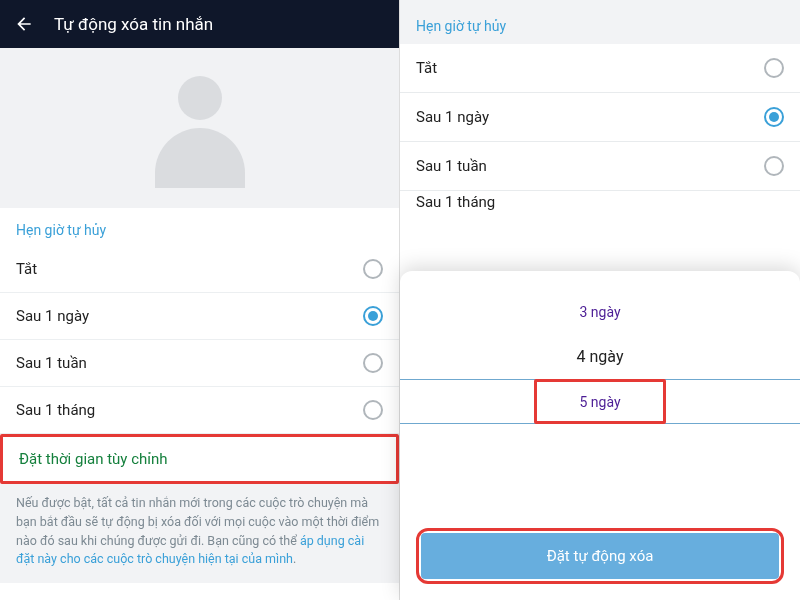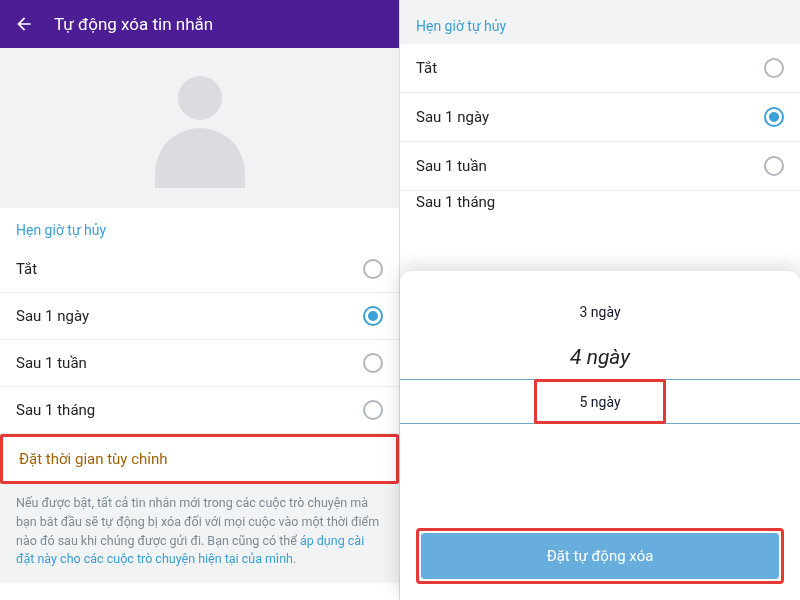--- a/index.html
+++ b/index.html
@@ -2,63 +2,63 @@
 <html><head>
 <meta charset="utf-8">
 <style>
   * { margin: 0; padding: 0; box-sizing: border-box; font-family: -apple-system, BlinkMacSystemFont, "Segoe UI", Roboto, sans-serif; }
   body { width: 800px; height: 600px; overflow: hidden; background: #fff; }
   .container { display: flex; width: 800px; height: 600px; }
   .pane { width: 400px; height: 600px; position: relative; background: #fff; border-right: 1px solid #ddd; }
   .pane:last-child { border-right: none; }
 
   
-  .header { background: #4c1d95; color: #fff; height: 48px; display: flex; align-items: center; padding: 0 14px; }
+  .header { background: #0f172a; color: #fff; height: 48px; display: flex; align-items: center; padding: 0 14px; }
   .back-arrow { width: 20px; height: 20px; display: flex; align-items: center; justify-content: center; margin-right: 20px; cursor: pointer; }
   .back-arrow svg { fill: #fff; }
   .header-title { font-size: 17px; font-weight: 400; }
 
   .avatar-zone { height: 160px; background: #f1f2f4; display: flex; align-items: center; justify-content: center; }
   .avatar { width: 100px; height: 120px; position: relative; }
   .avatar .head { width: 44px; height: 44px; background: #dadcdf; border-radius: 50%; position: absolute; top: 8px; left: 28px; }
   .avatar .body { width: 90px; height: 60px; background: #dadcdf; border-radius: 45px 45px 0 0; position: absolute; bottom: 0; left: 5px; }
 
   .section-title { color: #3aa0d8; font-size: 14px; padding: 14px 16px 8px; }
   .option-row { display: flex; align-items: center; justify-content: space-between; padding: 13px 16px; border-bottom: 1px solid #eceff1; cursor: pointer; font-size: 15px; color: #222; }
   .option-row:last-of-type { border-bottom: none; }
   .radio { width: 20px; height: 20px; border: 2px solid #b0b6bb; border-radius: 50%; position: relative; flex-shrink: 0; }
   .radio.selected { border-color: #3aa0d8; }
   .radio.selected::after { content: ""; position: absolute; top: 3px; left: 3px; width: 10px; height: 10px; background: #3aa0d8; border-radius: 50%; }
 
-  .custom-row { padding: 13px 16px; font-size: 15px; color: #a16207; cursor: pointer; }
+  .custom-row { padding: 13px 16px; font-size: 15px; color: #15803d; cursor: pointer; }
   .highlight-box { border: 3px solid #e53935; border-radius: 2px; }
 
   .footer-note { background: #f2f3f5; padding: 10px 16px 14px; font-size: 12.5px; color: #7d8a93; line-height: 1.5; }
   .footer-note .link { color: #3aa0d8; }
 
   
   .right-top { background: #f2f3f5; }
   .r-section-title { color: #3aa0d8; font-size: 14px; padding: 18px 16px 10px; }
   .r-option { display: flex; align-items: center; justify-content: space-between; padding: 14px 16px; border-bottom: 1px solid #e8ebed; font-size: 15px; color: #222; background: #fff; cursor: pointer; }
   .r-option.cut { border-bottom: none; height: 26px; overflow: hidden; padding-top: 10px; }
 
   .sheet { position: absolute; left: 0; right: 0; bottom: 0; background: #fff; border-top-left-radius: 12px; border-top-right-radius: 12px; box-shadow: 0 -4px 20px rgba(0,0,0,.15); padding: 18px 0 16px; }
   .sheet-title { font-size: 17px; font-weight: 500; color: #222; padding: 0 20px 14px; }
 
   .wheel { position: relative; height: 225px; overflow: hidden; }
   .wheel-item { height: 45px; display: flex; align-items: center; justify-content: center; font-size: 16px; color: #222; }
-  .wheel-item.faded1 { color: #0f172a; font-size: 14px; }
+  .wheel-item.faded1 { color: #4c1d95; font-size: 14px; }
   .wheel-item.faded2 { color: #e7eaec; font-size: 12px; }
   .wheel-selection { position: absolute; top: 90px; left: 0; right: 0; height: 45px; border-top: 1px solid #6fa8cf; border-bottom: 1px solid #6fa8cf; pointer-events: none; }
   .wheel-center-box { position: absolute; top: 90px; left: 134px; width: 132px; height: 45px; border: 3px solid #e53935; border-radius: 2px; pointer-events: none; }
-  .wheel-center-label { font-size: 21px; font-style: italic; }
+  .wheel-center-label { font-size: 16px; }
 
   .confirm-wrap { padding: 14px 16px 0; }
   .confirm-btn { background: #67aede; color: #fff; font-size: 15px; height: 46px; display: flex; align-items: center; justify-content: center; border-radius: 4px; cursor: pointer; }
-  .confirm-highlight { border: 3px solid #e53935; border-radius: 4px; padding: 2px; }
+  .confirm-highlight { border: 3px solid #e53935; border-radius: 12px; padding: 2px; }
 </style>
 </head>
 <body>
 
 <div class="container">
 
   <div class="pane">
     <div class="header">
       <div class="back-arrow">
         <svg viewBox="0 0 24 24" width="22" height="22">

